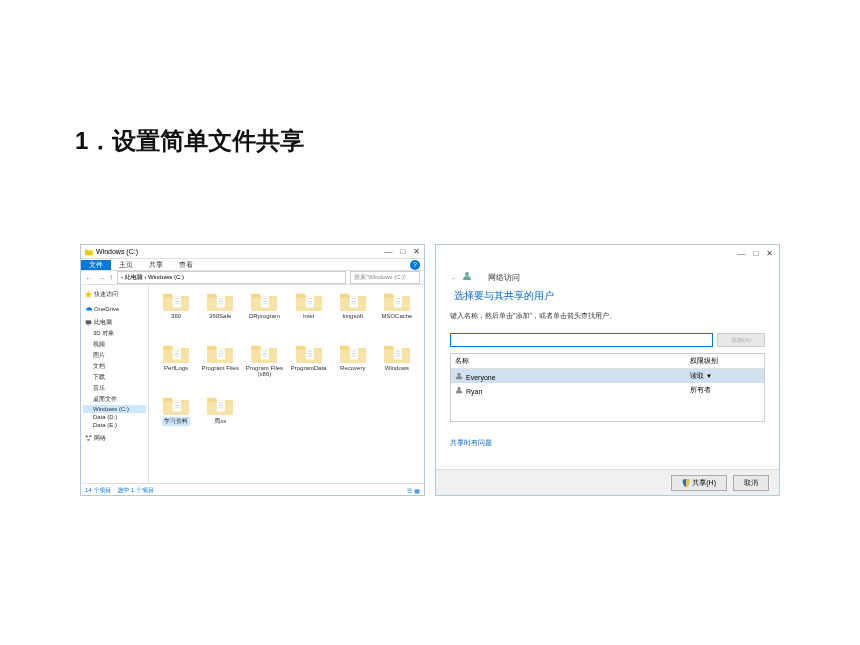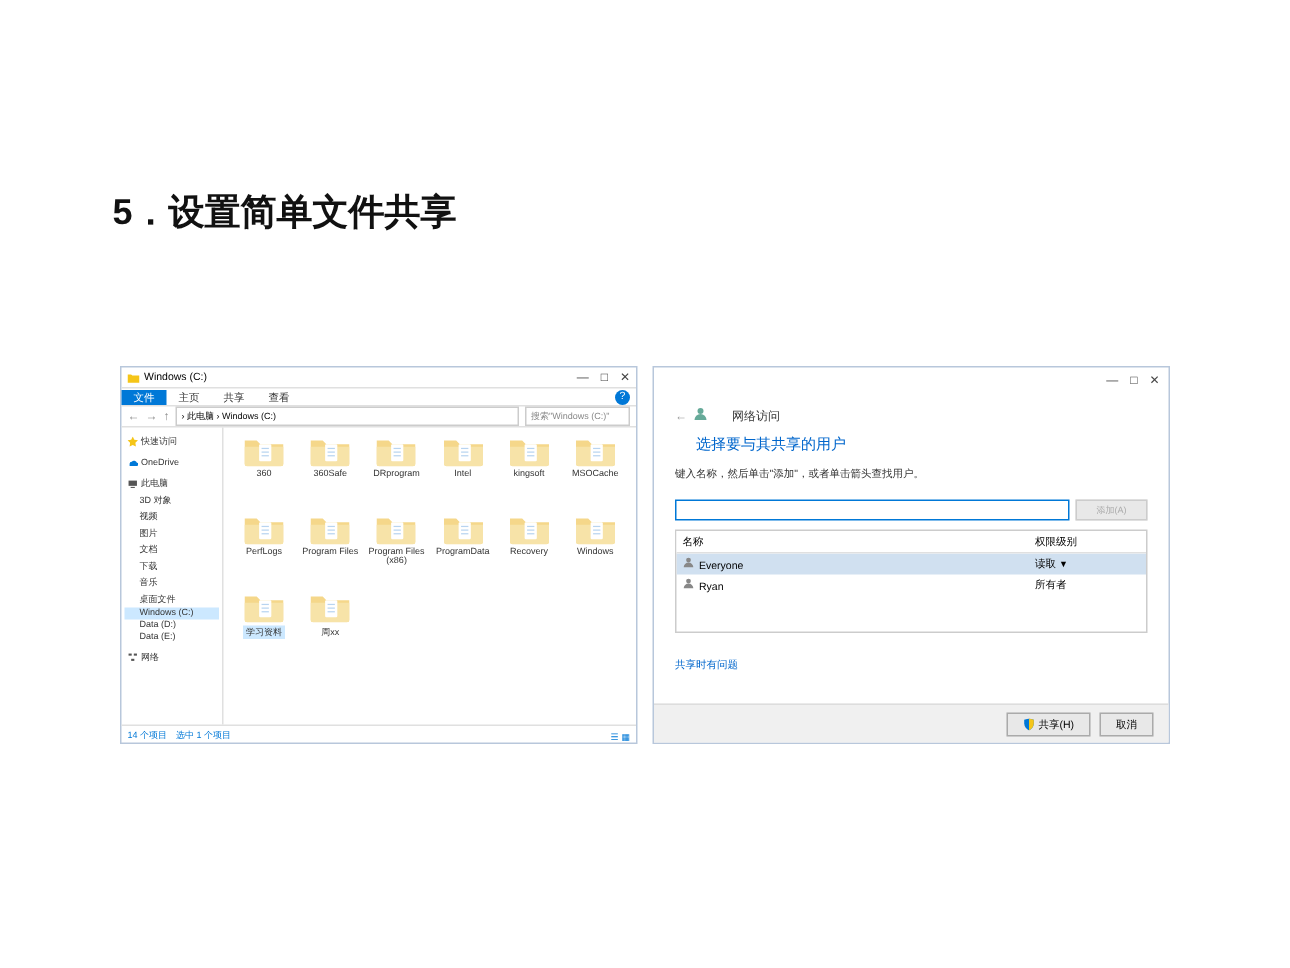--- a/index.html
+++ b/index.html
@@ -29,21 +29,21 @@
 .folder-icon { width: 26px; height: 20px; margin-bottom: 2px; }
 .folder-icon svg { width: 100%; height: 100%; }
 .folder-item.selected .folder-label { background: #cce8ff; padding: 0 2px; }
 .statusbar { height: 14px; border-top: 1px solid #e0e0e0; display: flex; align-items: center; padding: 0 4px; font-size: 6px; color: #0078d7; }
 .statusbar .view-icons { margin-left: auto; display: flex; gap: 2px; }
 .share-dialog { position: absolute; top: 244px; left: 435px; width: 345px; height: 252px; border: 1px solid #b8c7db; background: #fff; font-size: 8px; display: flex; flex-direction: column; }
 .share-titlebar { height: 16px; display: flex; align-items: center; padding: 0 6px; }
 .share-body { padding: 10px 14px; flex: 1; }
 .share-back { color: #999; margin-right: 4px; }
 .share-header { color: #333; font-size: 8px; padding-left: 12px; }
-.share-subtitle { color: #0066cc; font-size: 10px; margin: 6px 14px 8px; }
+.share-subtitle { color: #0066cc; font-size: 10px; margin: 6px 4px 8px; }
 .share-instruction { font-size: 7px; color: #333; margin-bottom: 12px; }
 .share-input-row { display: flex; gap: 4px; margin-bottom: 6px; }
 .share-input { flex: 1; border: 1px solid #0078d7; height: 14px; padding: 0 3px; font-size: 7px; }
 .share-add-btn { width: 48px; height: 14px; background: #e8e8e8; border: 1px solid #ccc; font-size: 6px; color: #aaa; }
 .share-table { border: 1px solid #ccc; }
 .share-table-header { display: flex; background: #fff; border-bottom: 1px solid #e0e0e0; font-size: 7px; padding: 2px 4px; }
 .col-name { flex: 1; }
 .col-perm { width: 70px; }
 .share-table-row { display: flex; padding: 2px 4px; font-size: 7px; align-items: center; }
 .share-table-row.selected { background: #d0e0f0; }
@@ -51,21 +51,21 @@
 .user-icon { width: 8px; height: 8px; margin-right: 3px; display: inline-block; }
 .dropdown-arrow { font-size: 6px; margin-left: 2px; }
 .share-trouble { color: #0066cc; font-size: 7px; margin-top: 16px; }
 .share-footer { height: 26px; background: #f0f0f0; border-top: 1px solid #ddd; display: flex; align-items: center; justify-content: flex-end; gap: 6px; padding: 0 10px; }
 .share-btn { height: 16px; padding: 0 10px; font-size: 7px; border: 1px solid #aaa; background: #e8e8e8; display: flex; align-items: center; gap: 2px; }
 .shield-icon { width: 8px; height: 8px; }
 </style>
 </head>
 <body>
 
-<h1 class="slide-title">5．设置简单文件共享</h1>
+<h1 class="slide-title">1．设置简单文件共享</h1>
 
 <div class="explorer-window">
   <div class="titlebar">
     <span class="titlebar-icons">
       <svg width="8" height="8" viewBox="0 0 10 10">
           <path fill="#f5c518" d="M0 2h3l1 1h6v6H0z"></path>
         </svg>
     </span>
     <span style="margin-left:3px">Windows (C:)</span>
     <div class="win-controls">

